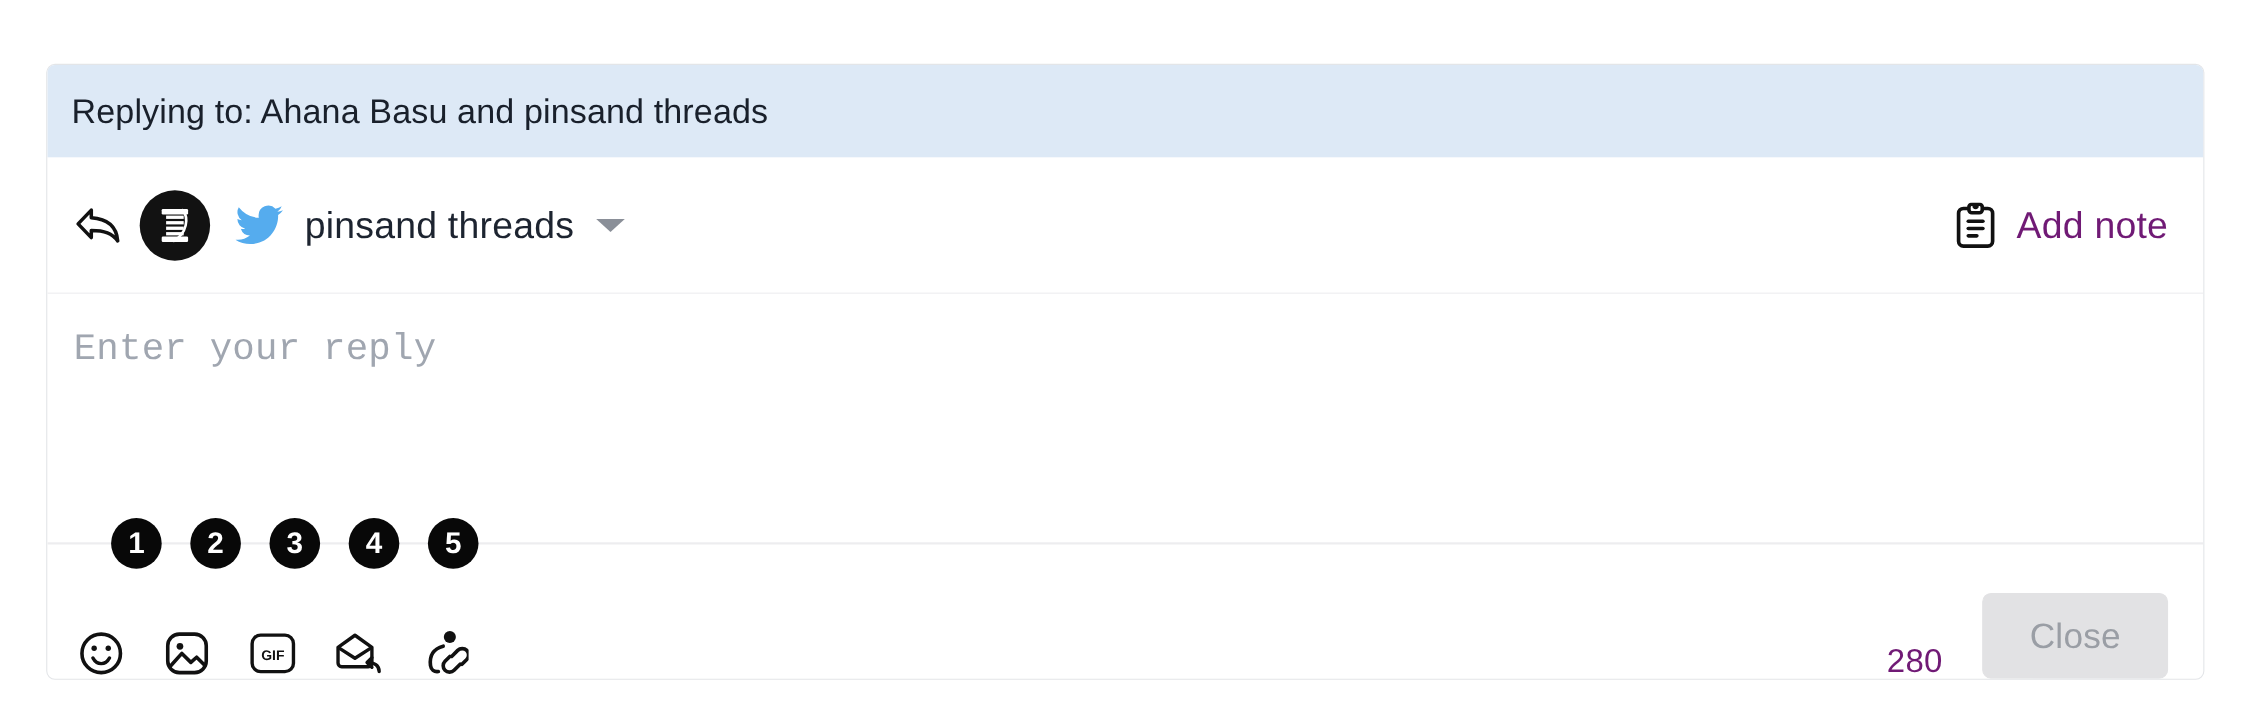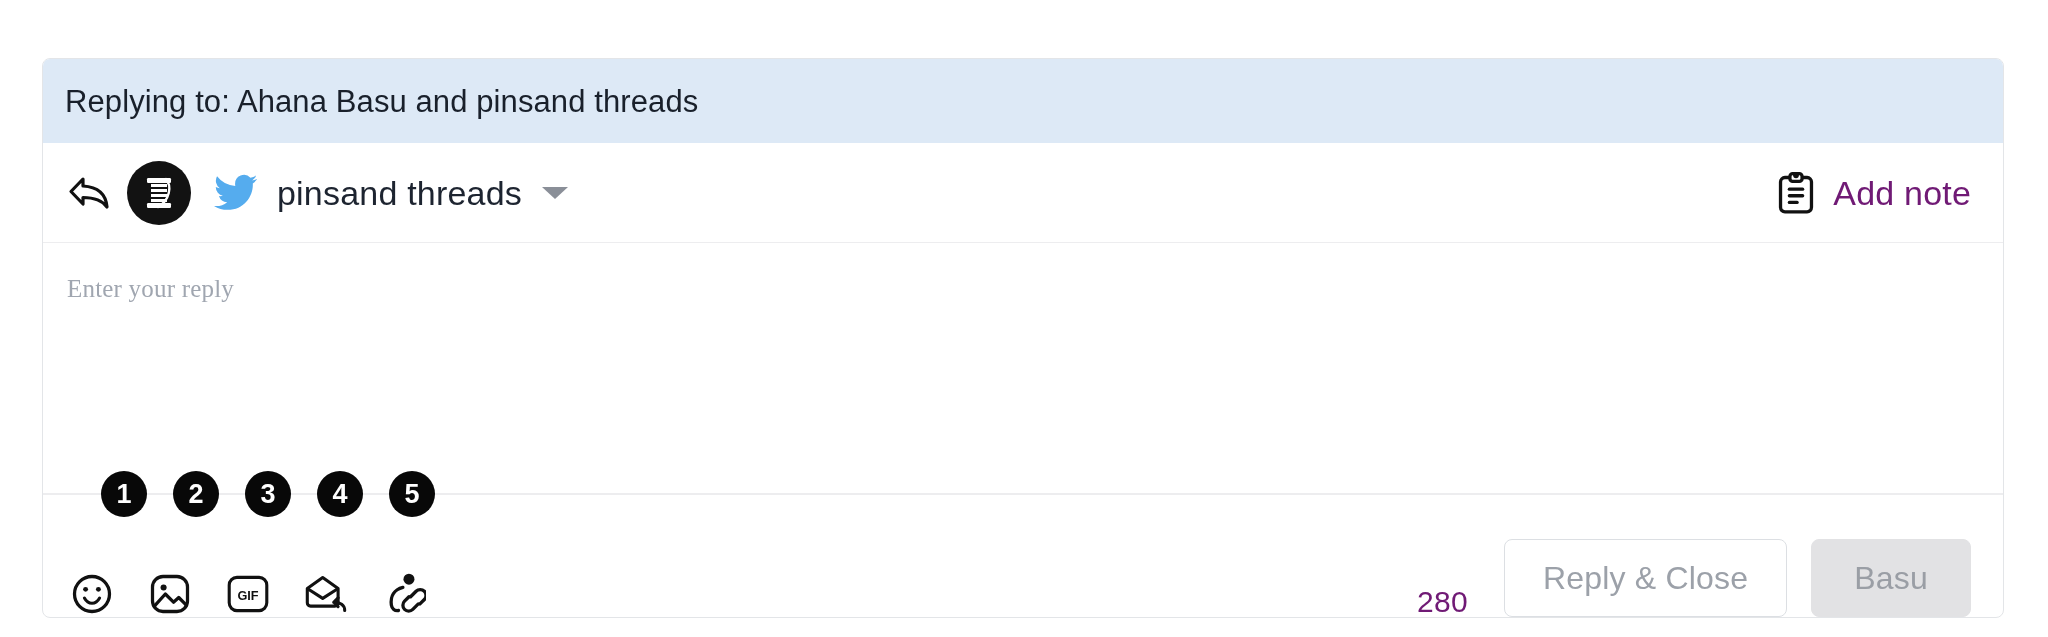--- a/index.html
+++ b/index.html
@@ -46,21 +46,21 @@
   }
   .replying-banner .banner-text {
     font-size: 31px;
     color: #19202b;
     letter-spacing: 0.1px;
     line-height: 1;
   }
 
   
   .account-row {
-    height: 100px;
+    height: 124px;
     display: flex;
     align-items: center;
     padding: 0 26px 0 22px;
     border-bottom: 1px solid #ededef;
     flex: 0 0 auto;
   }
 
   .reply-arrow {
     width: 48px;
     height: 48px;
@@ -141,29 +141,29 @@
     white-space: nowrap;
   }
 
   
   .reply-area {
     flex: 1 1 auto;
     position: relative;
     padding: 32px 26px 0 24px;
   }
   .reply-placeholder {
-    font-size: 25px;
+    font-size: 34px;
     color: #15803d;
     letter-spacing: 0.2px;
     line-height: 1;
     background: transparent;
     border: none;
     outline: none;
     width: 100%;
-    font-family: Liberation Serif, serif;
+    font-family: Liberation Mono, monospace;
   }
   .reply-placeholder::placeholder { color: #a0a6b0; }
 
   
   .divider-zone {
     position: relative;
     height: 2px;
     flex: 0 0 auto;
     background: #ededef;
     margin: 0;
@@ -374,21 +374,20 @@
             <path d="M33 29 L28 34 C26 36 22.5 36 20.5 34 C18.5 32 18.5 28.5 20.5 26.5 L24.5 22.5" stroke="#111111" stroke-width="3" fill="none" stroke-linecap="round"></path>
           </svg>
         </span>
 
       </div>
 
       <div class="toolbar-spacer"></div>
 
       <span class="char-count">280</span>
 
-      <button class="btn btn-secondary">Reply &amp; Close</button>
-
-      <button class="btn btn-primary-disabled">Basu</button>
+
+      <button class="btn btn-primary-disabled">Close</button>
 
     </div>
 
   </div>
 
 </div>
 
 </body></html>

